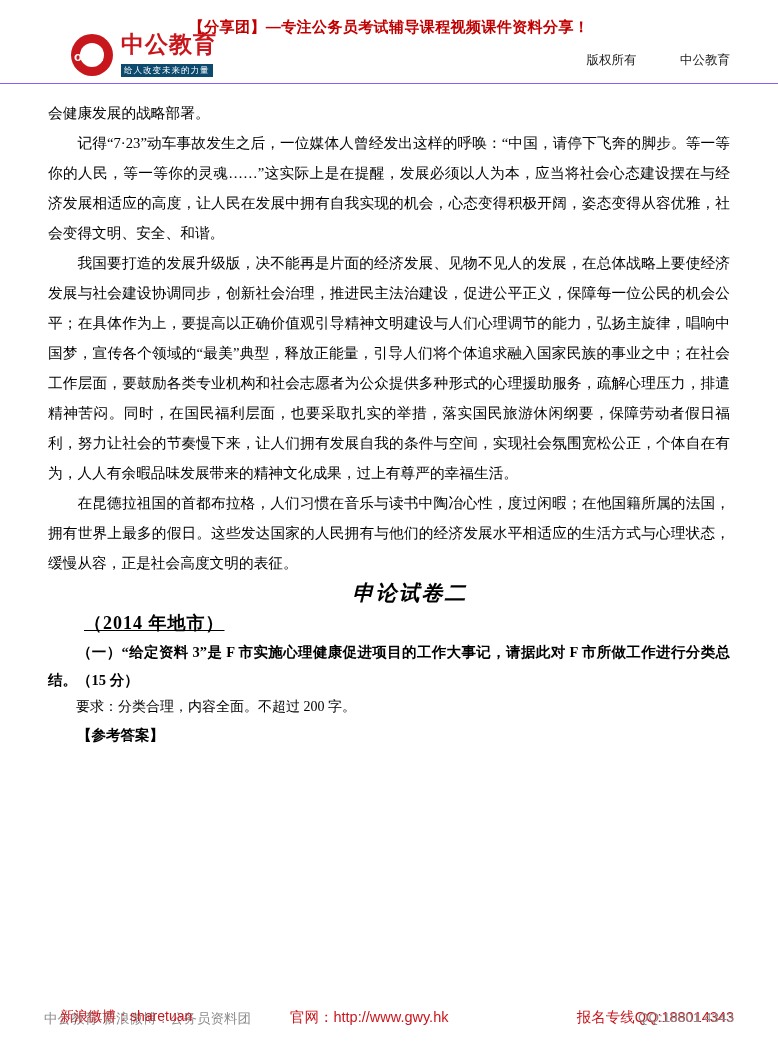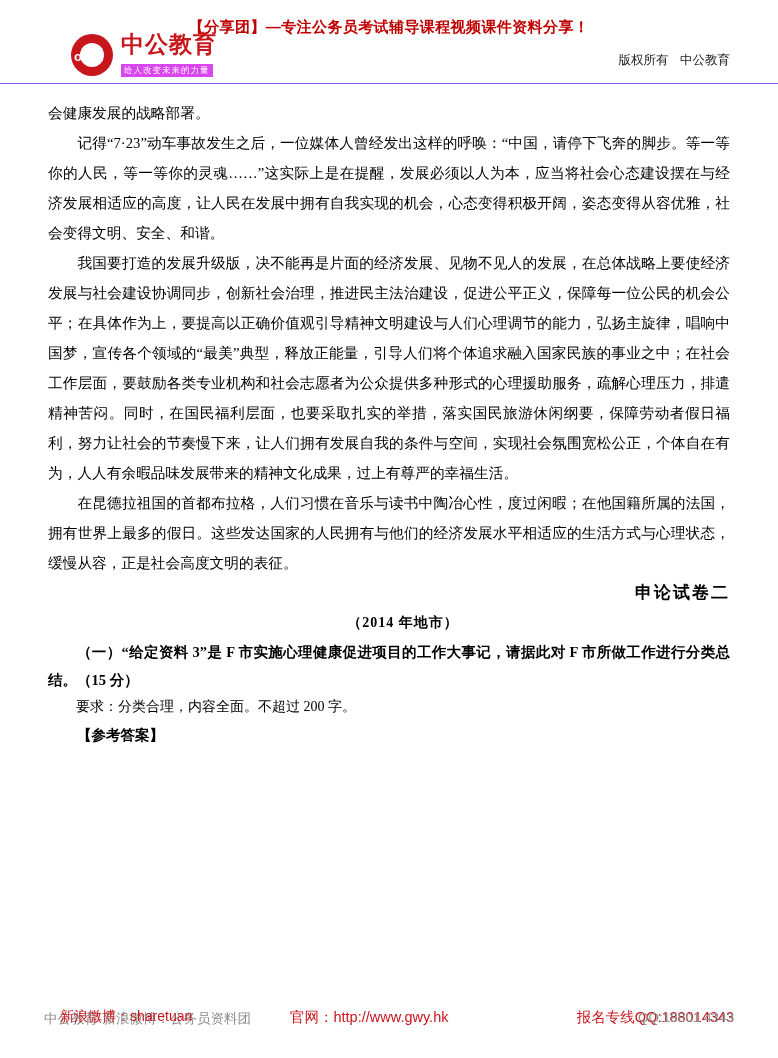--- a/index.html
+++ b/index.html
@@ -85,66 +85,68 @@
     font-size: 23px;
     font-weight: bold;
     color: #c8161d;
     font-family: "Liberation Sans", "DejaVu Sans", sans-serif;
     letter-spacing: 1px;
   }
   .logo-sub {
     margin-top: 8px;
     font-size: 8.5px;
     color: #ffffff;
-    background: #d946ef;
+    background: #0c4a6e;
     padding: 2px 3px;
     letter-spacing: 1px;
     font-family: "Liberation Sans", "DejaVu Sans", sans-serif;
     display: inline-block;
   }
   .header-right {
     position: absolute;
     right: 48px;
     top: 52px;
     font-size: 12.5px;
     color: #1a1a1a;
     font-family: "Liberation Sans", "DejaVu Sans", sans-serif;
   }
-  .header-right span { margin-left: 8px; }
+  .header-right span { margin-left: 40px; }
 
   
   .doc-body {
     padding: 14px 48px 0 48px;
     font-size: 14.7px;
     line-height: 30px;
     text-align: justify;
     text-justify: inter-ideograph;
   }
   .doc-body p {
     margin: 0;
     text-indent: 2em;
   }
   .doc-body p.no-indent { text-indent: 0; }
 
   .title-main {
-    text-align: right;
-    font-size: 17px;
+    text-align: center;
+    font-size: 21px;
     font-weight: bold;
     margin: 34px 0 0 0;
     letter-spacing: 2px;
     text-indent: 0;
     font-family: "Liberation Serif", "DejaVu Serif", serif;
+    font-style: italic;
   }
   .title-sub {
-    text-align: center;
-    font-size: 14px;
+    text-align: left;
+    font-size: 18px;
     font-weight: bold;
     margin: 22px 0 0 0;
     letter-spacing: 1px;
     text-indent: 0;
+    text-decoration: underline;
   }
   .q-line {
     font-weight: bold;
     margin-top: 20px;
     font-size: 14.5px;
     line-height: 28px;
   }
   .req-line {
     margin-top: 14px;
     font-size: 14px;

